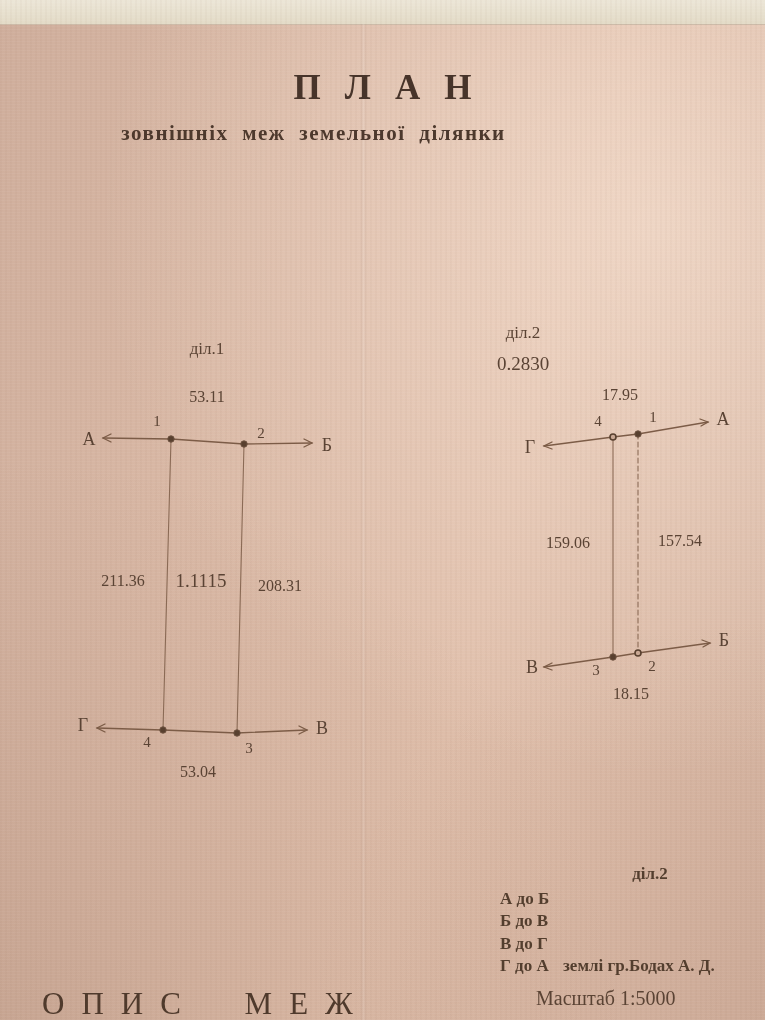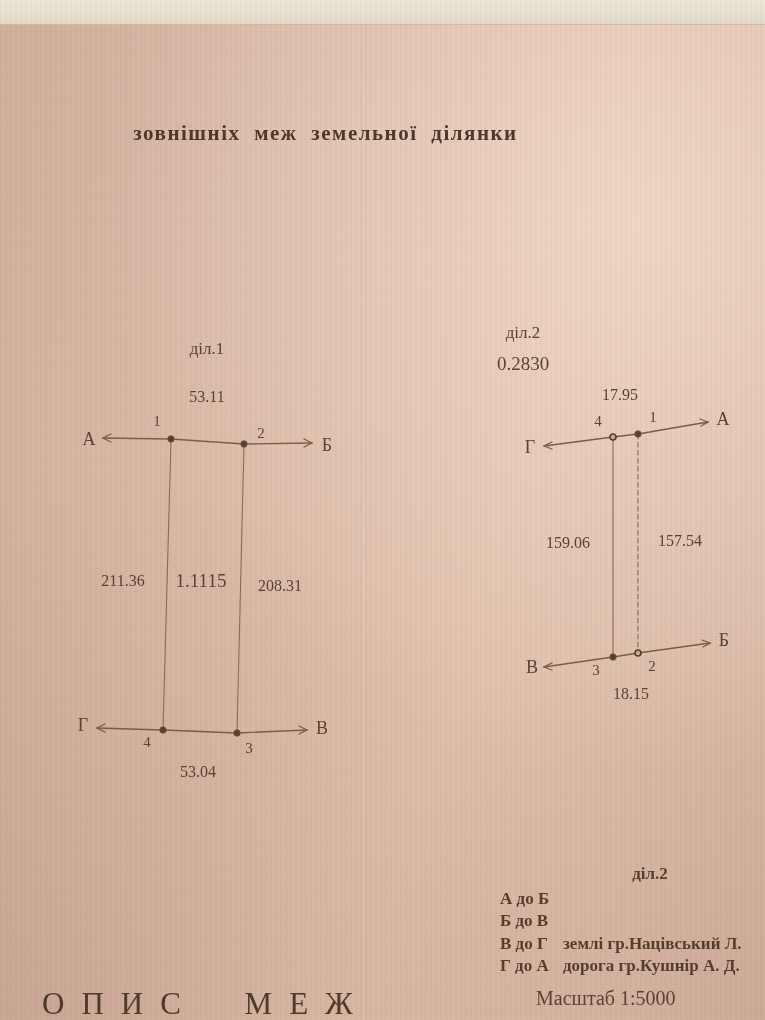--- a/index.html
+++ b/index.html
@@ -26,21 +26,21 @@
   .fold-line{
     position:absolute;left:361px;top:24px;width:5px;height:996px;pointer-events:none;
     background:linear-gradient(90deg, rgba(110,70,50,.07), rgba(255,255,255,.10) 50%, rgba(110,70,50,.06));
   }
   .title{
     position:absolute;left:0;top:68px;width:765px;text-align:center;
     font-size:35px;font-weight:bold;letter-spacing:24px;color:#47342a;
     text-indent:24px; 
   }
   .subtitle{
-    position:absolute;left:12px;top:121px;width:627px;text-align:center;
+    position:absolute;left:0;top:121px;width:627px;text-align:center;
     font-size:21px;font-weight:bold;letter-spacing:1.5px;word-spacing:7px;color:#4d392d;
   }
   svg.plan{position:absolute;overflow:visible;}
   .plan text{fill:#5a4334;text-anchor:middle;font-family:"Liberation Serif","DejaVu Serif",serif;}
   .t-title{font-size:17px;}
   .t-num{font-size:16px;}
   .t-big{font-size:19px;}
   .t-corner{font-size:18px;}
   .t-pt{font-size:15px;}
   .ln{stroke:#7c5c47;stroke-width:1.3;fill:none;stroke-linecap:round;}
@@ -64,20 +64,21 @@
   }
 </style>
 </head>
 <body>
 
 <div class="page">
   <div class="top-band"></div>
   <div class="texture"></div>
   <div class="fold-line"></div>
 
+  <div class="title">ПЛАН</div>
   <div class="subtitle">зовнішніх меж земельної ділянки</div>
 
   <svg class="plan" style="left:55px;top:325px;" width="300" height="465" viewBox="0 0 300 465">
     <text class="t-title" x="152" y="29">діл.1</text>
     <text class="t-num" x="152" y="77">53.11</text>
 
     <polyline class="ln" points="48,113 116,114 189,119 257,118"></polyline>
     <polyline class="ln" points="56,109 48,113 56,117"></polyline>
     <polyline class="ln" points="249,114 257,118 249,122"></polyline>
     <line class="ln-light" x1="116" y1="114" x2="108" y2="405"></line>
@@ -144,23 +145,22 @@
   <div class="legend">
     <div class="legend-title">діл.2</div>
     <div class="legend-row">
       <span class="legend-range">А до Б</span>
     </div>
     <div class="legend-row">
       <span class="legend-range">Б до В</span>
     </div>
     <div class="legend-row">
       <span class="legend-range">В до Г</span>
-      <span>землі гр.Націвський Л.</span>
     </div>
     <div class="legend-row">
       <span class="legend-range">Г до А</span>
-      <span>дорога гр.Кушнір А. Д.</span>
+      <span>землі гр.Бодах А. Д.</span>
     </div>
   </div>
 
   <div class="footer-heading">ОПИС МЕЖ</div>
   <div class="footer-scale">Масштаб 1:5000</div>
 </div>
 
 </body></html>

